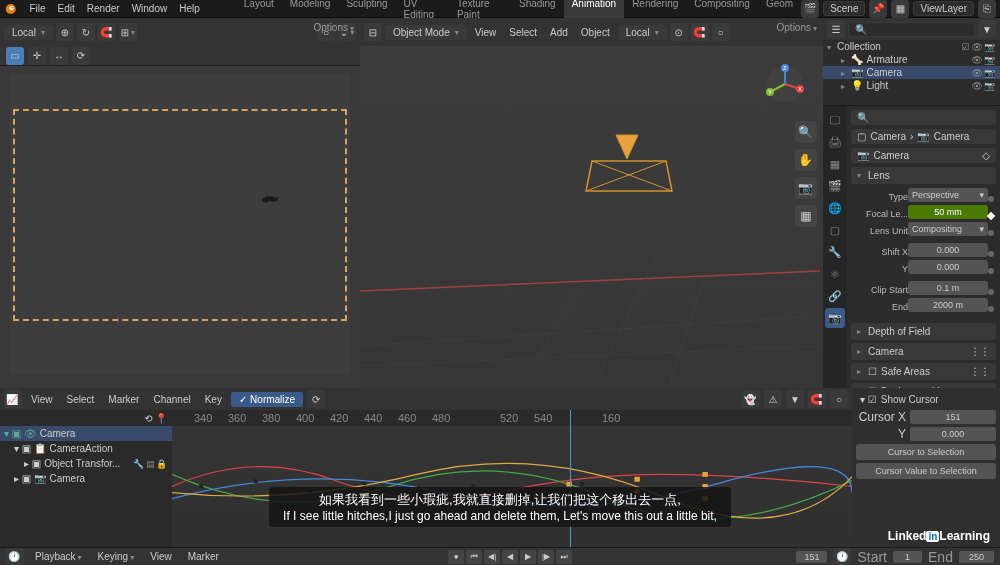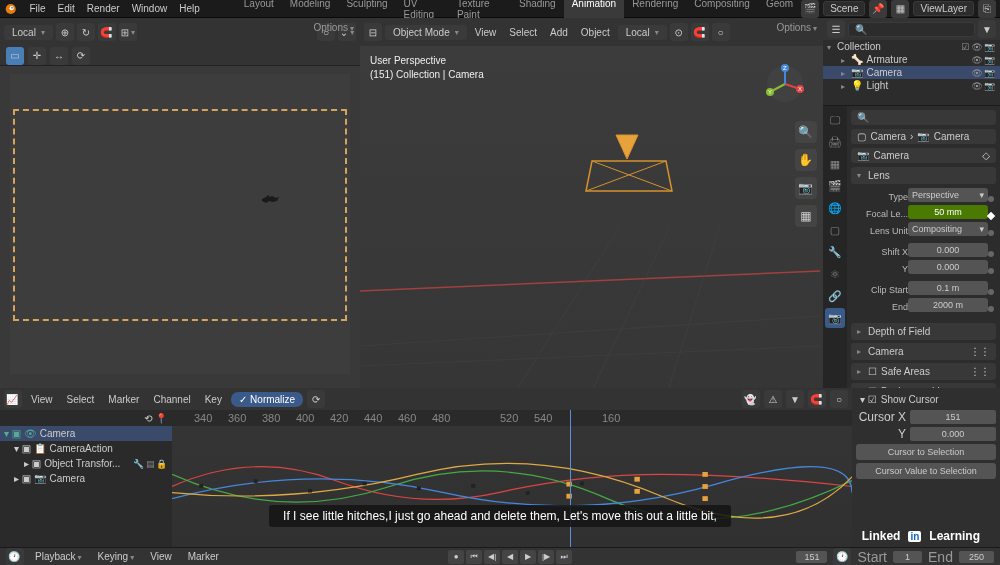--- a/index.html
+++ b/index.html
@@ -61,21 +61,21 @@
 .prop-label { flex: 0 0 55px; text-align: right; font-size: 9px; color: #bbb; }
 .prop-value { flex: 1; background: #545454; border-radius: 3px; padding: 2px 4px; font-size: 9px; text-align: center; }
 .prop-value.dropdown { display: flex; justify-content: space-between; align-items: center; }
 .prop-value.green { background: #4a7a00; color: #fff; }
 .prop-dot { width: 6px; height: 6px; border-radius: 50%; background: #666; flex: 0 0 6px; }
 
 
 .bottom-area { height: 159px; background: #2c2c2c; display: flex; }
 .graph-main { flex: 1; display: flex; flex-direction: column; }
 .graph-header { height: 22px; background: #333; display: flex; align-items: center; padding: 0 4px; gap: 4px; }
-.normalize-btn { background: #3a5a8a; border-radius: 7px; padding: 2px 8px; font-size: 10px; color: #fff; cursor: pointer; }
+.normalize-btn { background: #3a5a8a; border-radius: 2px; padding: 2px 8px; font-size: 10px; color: #fff; cursor: pointer; }
 .graph-body { flex: 1; display: flex; position: relative; }
 .channel-list { width: 172px; background: #2a2a2a; overflow: hidden; }
 .channel-row { display: flex; align-items: center; padding: 2px 4px; font-size: 10px; gap: 3px; }
 .channel-row.hl { background: #3a4a6a; }
 .channel-icons { margin-left: auto; display: flex; gap: 2px; font-size: 9px; color: #888; }
 .graph-canvas { flex: 1; position: relative; background: linear-gradient(#353535, #303030); overflow: hidden; }
 .frame-ruler { height: 16px; background: #2a2a2a; display: flex; align-items: center; position: relative; }
 .frame-tick { position: absolute; font-size: 11px; color: #888; }
 .playhead { position: absolute; top: 0; bottom: 0; width: 1px; background: #5893d4; }
 .curves-svg { position: absolute; top: 16px; left: 0; width: 100%; height: calc(100% - 16px); }
@@ -92,21 +92,21 @@
 .footer .transport { display: flex; gap: 2px; margin: 0 auto; }
 .footer .transport-btn { width: 16px; height: 14px; background: #444; border-radius: 2px; display: flex; align-items: center; justify-content: center; font-size: 8px; cursor: pointer; }
 .footer .frame-field { background: #545454; border-radius: 2px; padding: 1px 8px; font-size: 9px; }
 .footer .se-label { font-size: 14px; color: #999; }
 
 
 .subtitle-overlay { position: absolute; bottom: 38px; left: 50%; transform: translateX(-50%); background: rgba(20,20,20,0.85); padding: 4px 14px; text-align: center; border-radius: 3px; }
 .subtitle-cn { font-size: 13px; color: #fff; font-weight: 500; }
 .subtitle-en { font-size: 12px; color: #fff; }
 
-.linkedin-badge { position: absolute; bottom: 22px; right: 20px; font-size: 12px; color: #fff; font-weight: 600; display: flex; align-items: center; gap: 8px; }
+.linkedin-badge { position: absolute; bottom: 22px; right: 10px; font-size: 12px; color: #fff; font-weight: 600; display: flex; align-items: center; gap: 0; }
 .linkedin-badge .in-box { background: #fff; color: #0a66c2; padding: 0 2px; border-radius: 2px; font-size: 10px; font-weight: 700; }
 
 .chevron::after { content: "▾"; font-size: 8px; margin-left: 2px; color: #888; }
 .tri-right::before { content: "▸"; margin-right: 3px; font-size: 8px; color: #888; }
 .tri-down::before { content: "▾"; margin-right: 3px; font-size: 8px; color: #888; }
 </style>
 </head>
 <body>
 
 <div class="topbar">
@@ -189,24 +189,20 @@
     </div>
     <div class="center-canvas">
       <svg style="position:absolute;top:0;left:0;width:100%;height:100%">
         <line x1="0" y1="245" x2="460" y2="225" stroke="#a04040" stroke-width="1.5"></line>
         <line x1="0" y1="300" x2="460" y2="270" stroke="#444" stroke-width="0.5"></line>
         <line x1="0" y1="320" x2="460" y2="300" stroke="#444" stroke-width="0.5"></line>
         <line x1="140" y1="370" x2="260" y2="180" stroke="#444" stroke-width="0.5"></line>
         <line x1="220" y1="370" x2="310" y2="180" stroke="#444" stroke-width="0.5"></line>
         <line x1="300" y1="370" x2="360" y2="180" stroke="#444" stroke-width="0.5"></line>
       </svg>
-      <div class="overlay-text">
-        <div>User Perspective</div>
-        <div>(151) Collection | Camera</div>
-      </div>
       <svg class="camera-obj" viewBox="0 0 100 80">
         <polygon points="36,4 58,4 47,28" fill="#e8a23c" stroke="#d4922c"></polygon>
         <polygon points="12,30 86,30 92,60 6,60" fill="none" stroke="#d4922c" stroke-width="1.5"></polygon>
         <line x1="12" y1="30" x2="92" y2="60" stroke="#d4922c" stroke-width="1"></line>
         <line x1="86" y1="30" x2="6" y2="60" stroke="#d4922c" stroke-width="1"></line>
       </svg>
       <svg class="axis-gizmo" viewBox="0 0 40 40">
         <circle cx="20" cy="20" r="18" fill="rgba(80,80,80,0.3)"></circle>
         <line x1="20" y1="20" x2="5" y2="28" stroke="#8b3" stroke-width="2"></line>
         <circle cx="5" cy="28" r="4" fill="#8b3"></circle>
@@ -496,20 +492,21 @@
   </div>
   <div class="frame-field">151</div>
   <span class="icon-btn">🕐</span>
   <span class="se-label">Start</span>
   <div class="frame-field" style="padding:1px 12px">1</div>
   <span class="se-label">End</span>
   <div class="frame-field" style="padding:1px 10px">250</div>
 </div>
 
 <div class="subtitle-overlay">
+  <div class="subtitle-cn">如果我看到一些小瑕疵,我就直接删掉,让我们把这个移出去一点,</div>
   <div class="subtitle-en">If I see little hitches,I just go ahead and delete them, Let's move this out a little bit,</div>
 </div>
 
 <div class="linkedin-badge">
   <span>Linked</span>
   <span class="in-box">in</span>
   <span>Learning</span>
 </div>
 
 </body></html>

